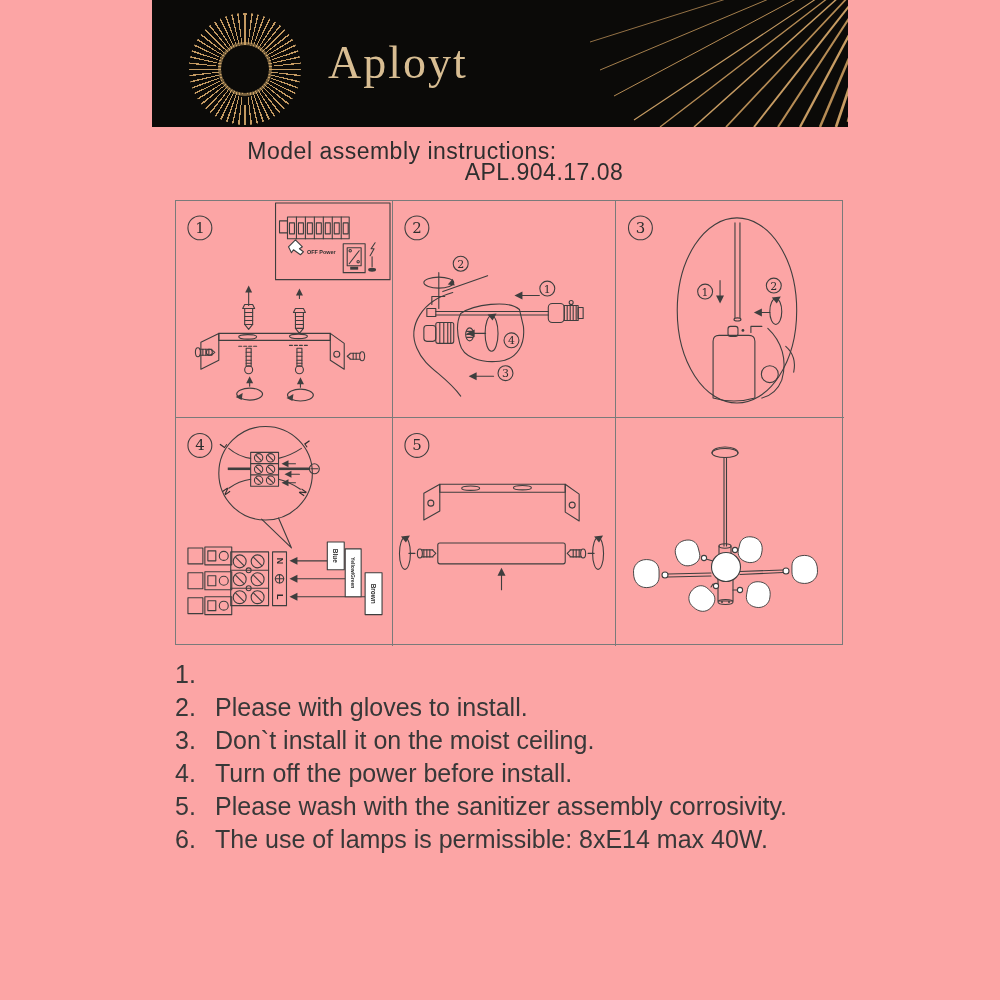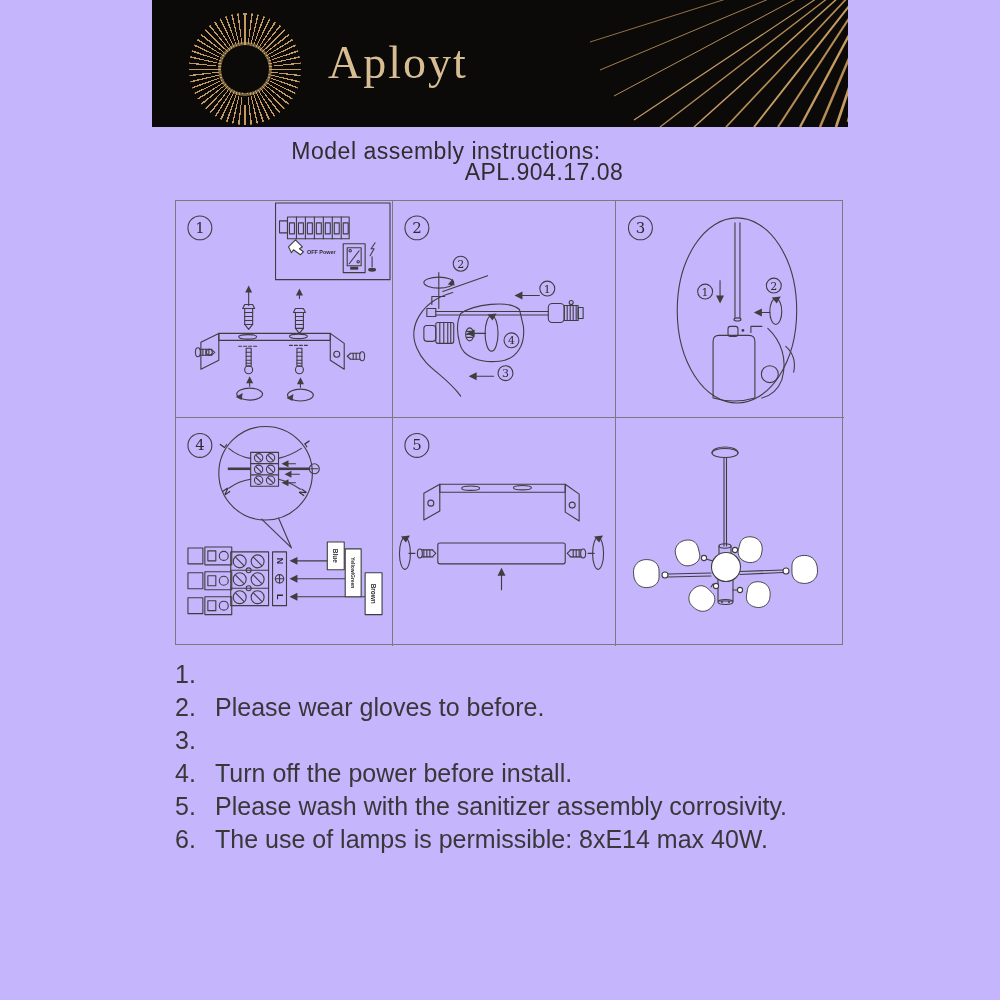--- a/index.html
+++ b/index.html
@@ -1,29 +1,29 @@
 <!DOCTYPE html>
 <html><head>
 <meta charset="utf-8">
 <style>
   html,body{margin:0;padding:0;background:#ffffff;}
-  .page{position:relative;width:1000px;height:1000px;background:#c4b5fd;overflow:hidden;
+  .page{position:relative;width:1000px;height:1000px;background:#fca5a5;overflow:hidden;
         font-family:"Liberation Sans", sans-serif;}
   
   .banner{position:absolute;left:152px;top:0;width:696px;height:127px;background:#0b0a08;overflow:hidden;}
   .sunburst{position:absolute;left:37px;top:13px;width:112px;height:112px;border-radius:50%;
             background:repeating-conic-gradient(#c49a62 0deg 1.6deg, transparent 1.6deg 6.4deg);}
   .sunburst-core{position:absolute;left:50%;top:50%;width:48px;height:48px;margin:-24px 0 0 -24px;
             border-radius:50%;background:#0b0a08;box-shadow:0 0 0 3px rgba(212,169,106,.55);}
   .brand{position:absolute;left:176px;top:36px;font-family:"Liberation Serif", serif;
          font-size:46px;color:#d8bd92;letter-spacing:2px;}
   .rays{position:absolute;left:0;top:0;width:696px;height:127px;}
   
   .title1{position:absolute;left:0;top:138px;width:804px;text-align:center;
-          font-size:23px;color:#2e2e2e;letter-spacing:.5px;margin-left:44px;}
+          font-size:23px;color:#2e2e2e;letter-spacing:.5px;}
   .title2{position:absolute;left:0;top:159px;width:1000px;text-align:center;
           font-size:23px;color:#2e2e2e;letter-spacing:.5px;padding-left:44px;}
   
   .grid{position:absolute;left:175px;top:200px;width:668px;height:445px;
         border:1px solid #7a7a7a;display:grid;
         grid-template-columns:217px 223px 228px;grid-template-rows:217px 228px;box-sizing:border-box;}
   .cell{border-right:1px solid #7a7a7a;border-bottom:1px solid #7a7a7a;box-sizing:border-box;}
   .cell:nth-child(3n){border-right:none;}
   .cell:nth-child(n+4){border-bottom:none;}
   .cell svg{display:block;width:100%;height:100%;}
@@ -504,24 +504,25 @@
       </svg>
     </div>
   </div>
 
   <div class="inst">
     <div class="inst-row">
       <span class="inst-num">1.</span>
     </div>
     <div class="inst-row">
       <span class="inst-num">2.</span>
-      <span class="inst-text">Please wear gloves to before.</span>
+      <span class="inst-text">Please with gloves to install.</span>
     </div>
     <div class="inst-row">
       <span class="inst-num">3.</span>
+      <span class="inst-text">Don`t install it on the moist ceiling.</span>
     </div>
     <div class="inst-row">
       <span class="inst-num">4.</span>
       <span class="inst-text">Turn off the power before install.</span>
     </div>
     <div class="inst-row">
       <span class="inst-num">5.</span>
       <span class="inst-text">Please wash with the sanitizer assembly corrosivity.</span>
     </div>
     <div class="inst-row">

